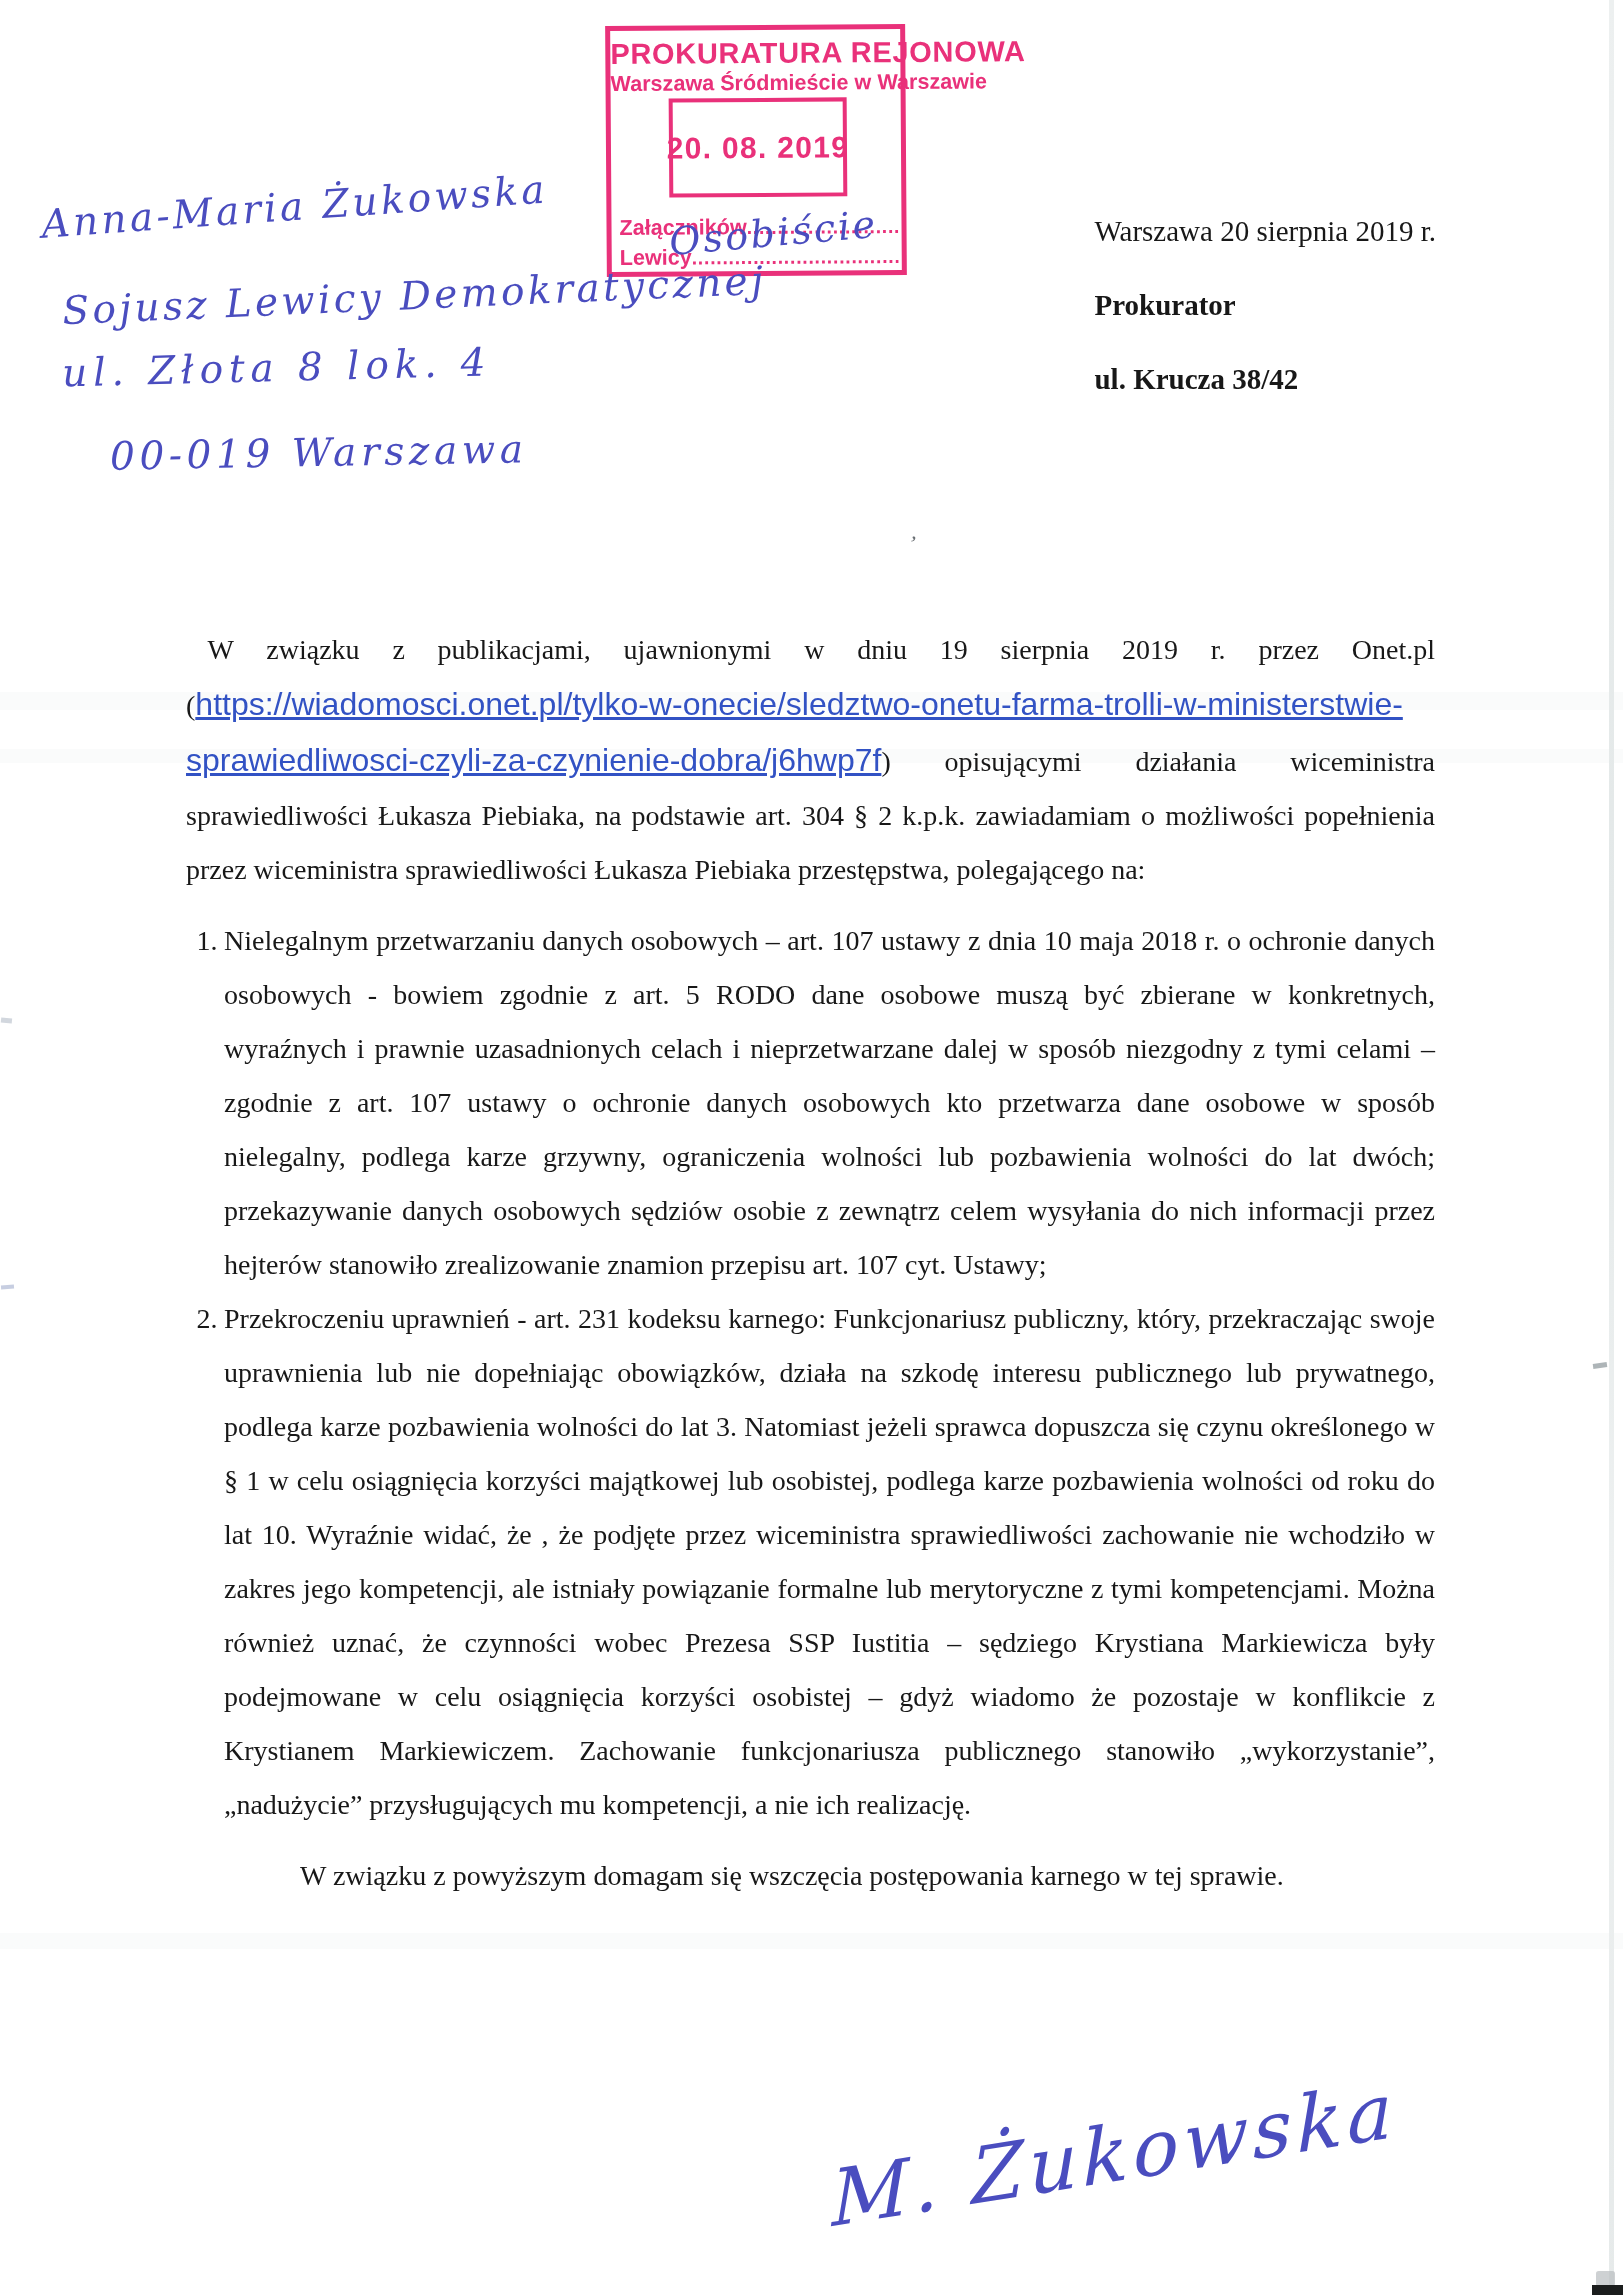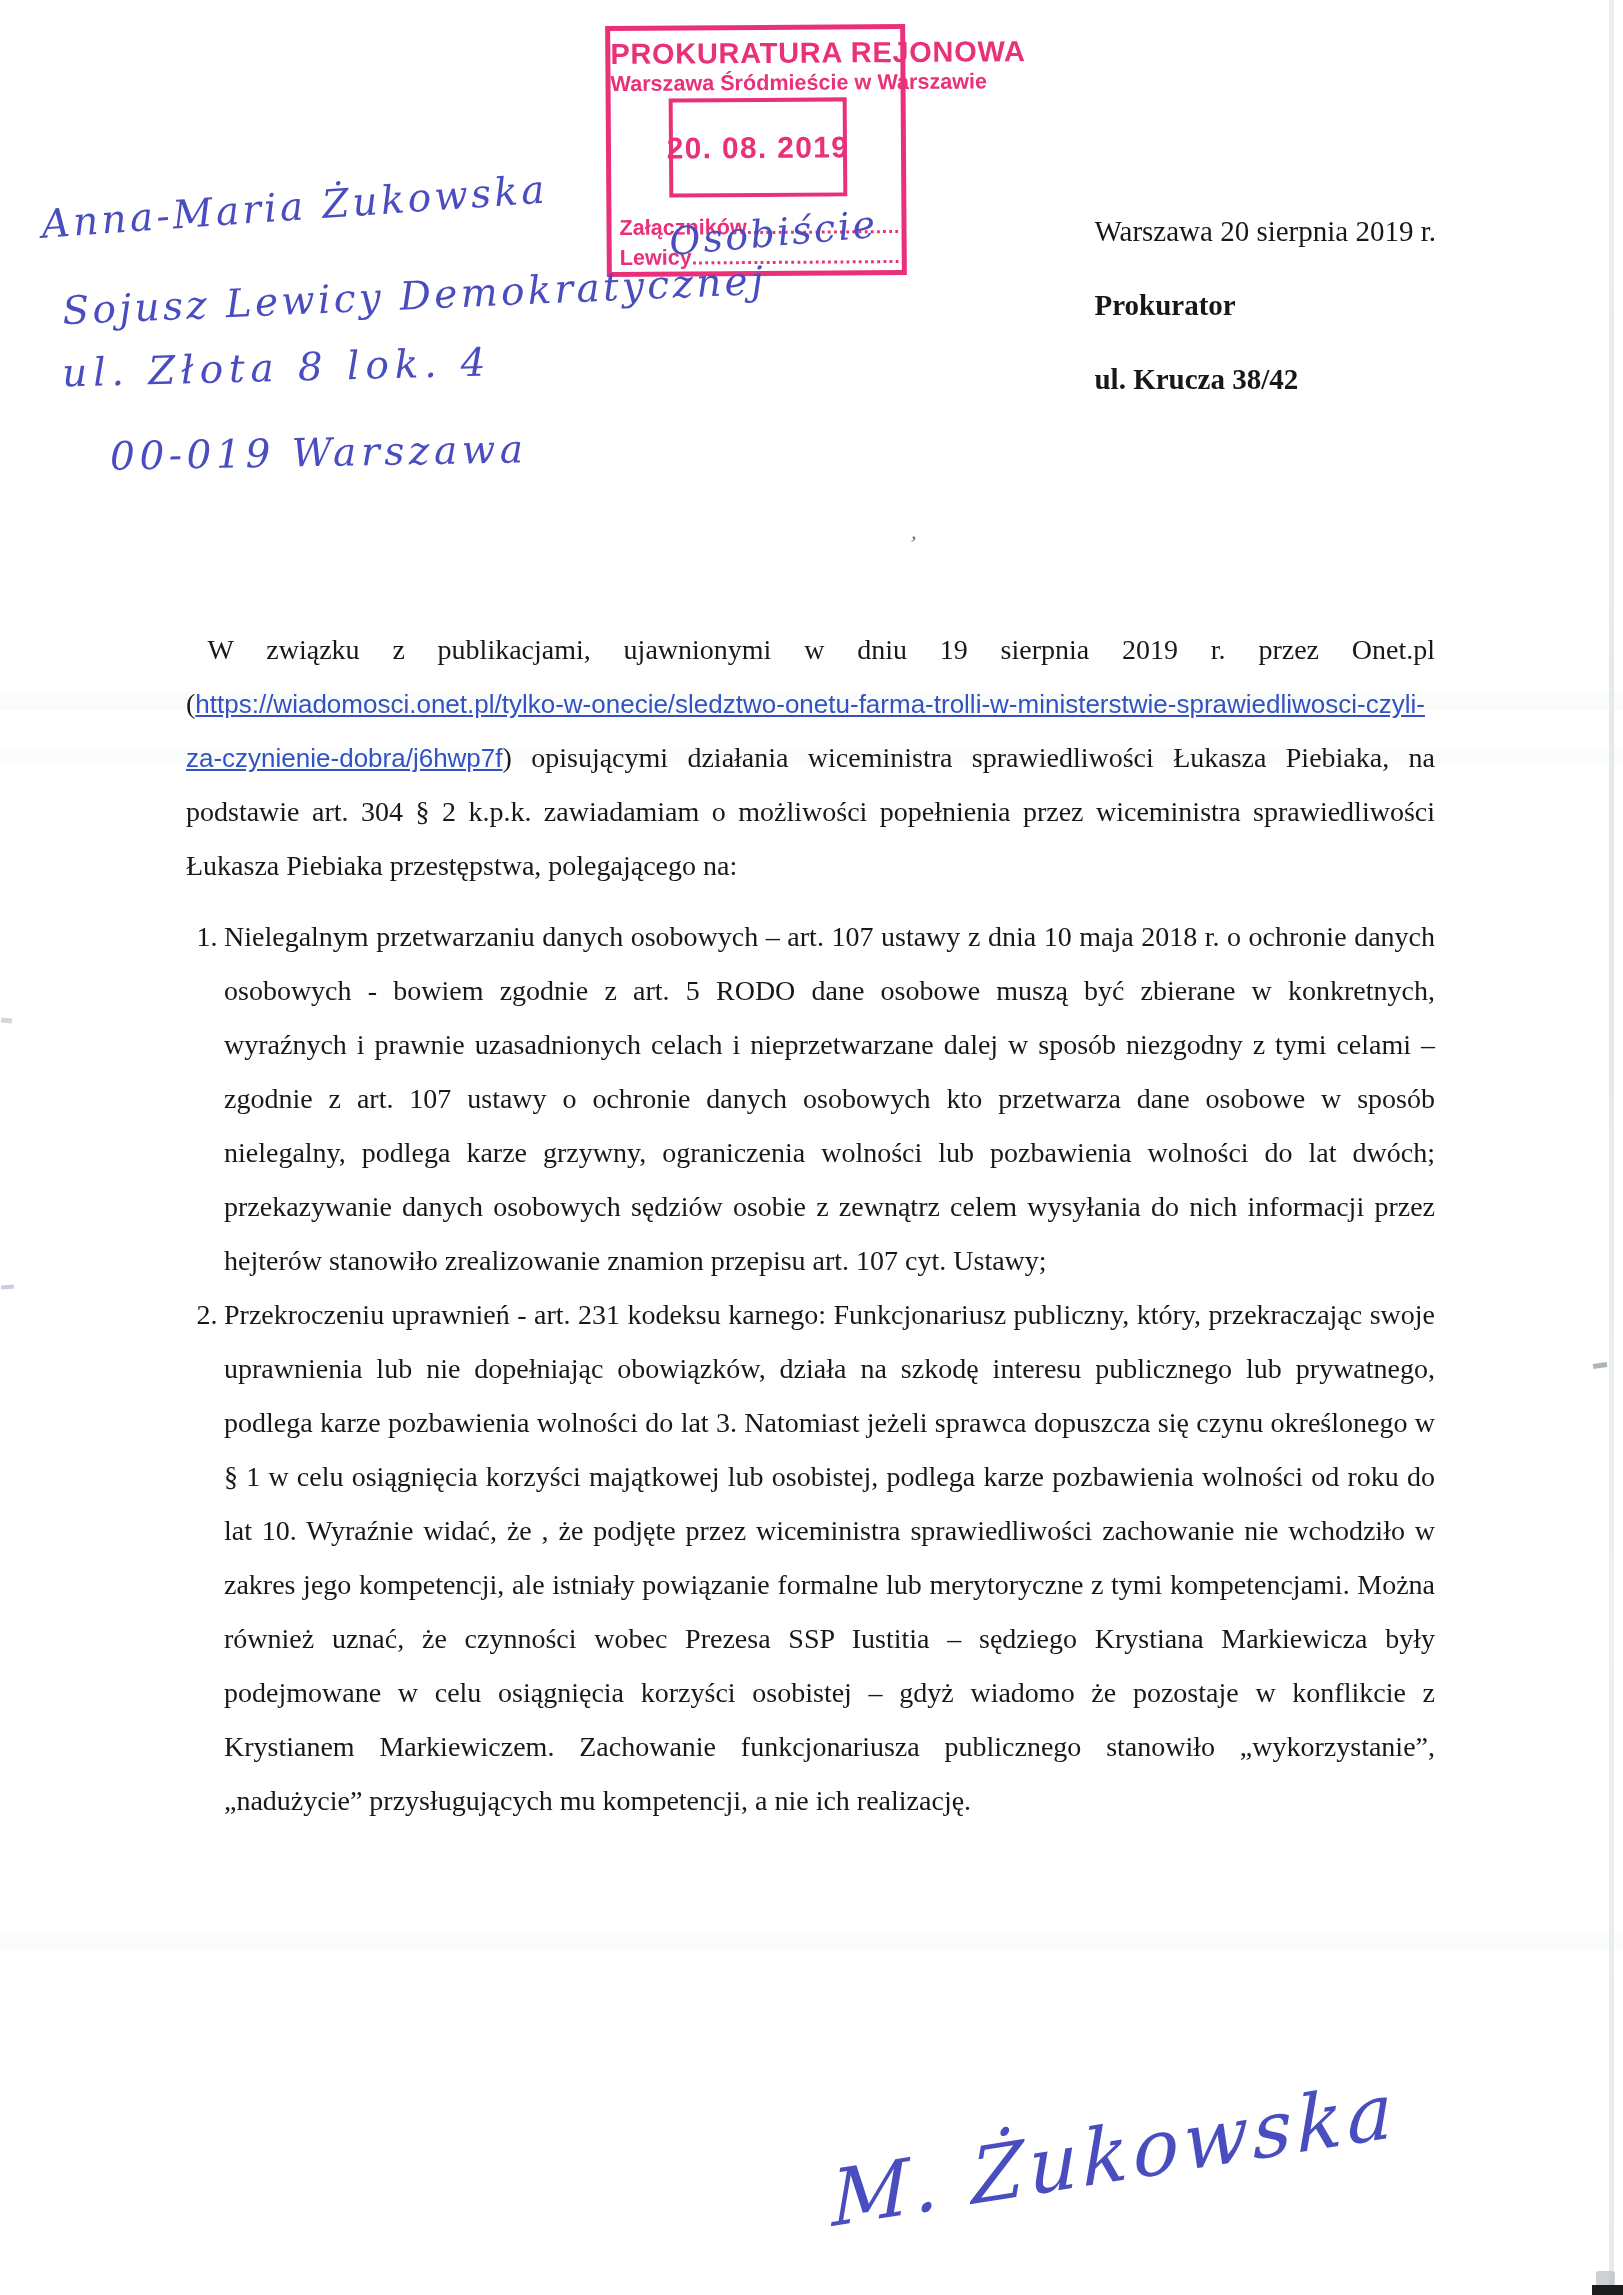--- a/index.html
+++ b/index.html
@@ -82,21 +82,21 @@
   
   .letter-body{
     position:absolute;left:186px;top:623px;width:1249px;
     font-size:28px;line-height:54px;text-align:justify;
   }
   .p1{text-indent:21.6px;margin-bottom:17px;overflow-wrap:anywhere;}
   .article-link{
     color:var(--link-blue);
     text-decoration:underline;
     font-family:"Liberation Sans", sans-serif;
-    font-size:26px;
+    font-size:32px;
     overflow-wrap:anywhere;
   }
   .list-item{position:relative;padding-left:38px;}
   .list-item .num{position:absolute;left:10.5px;top:0;}
   .closing{margin-top:17px;padding-left:114px;}
 
   
   .edge-strip{position:absolute;top:0;right:9.2px;width:5.2px;height:100%;
     background:linear-gradient(180deg,#edf0f0 0%,#e3e8e8 40%,#eef1f1 70%,#e6eaea 100%);}
   .corner-mark{position:absolute;right:0;bottom:0;width:31px;height:10.5px;background:#1b1d1d;}
@@ -149,20 +149,21 @@
   <div class="list-item">
     <span class="num">1.</span>
     <span>Nielegalnym przetwarzaniu danych osobowych – art. 107 ustawy z dnia 10 maja 2018 r. o ochronie danych osobowych - bowiem zgodnie z art. 5 RODO dane osobowe muszą być zbierane w konkretnych, wyraźnych i prawnie uzasadnionych celach i nieprzetwarzane dalej w sposób niezgodny z tymi celami – zgodnie z art. 107 ustawy o ochronie danych osobowych kto przetwarza dane osobowe w sposób nielegalny, podlega karze grzywny, ograniczenia wolności lub pozbawienia wolności do lat dwóch; przekazywanie danych osobowych sędziów osobie z zewnątrz celem wysyłania do nich informacji przez hejterów stanowiło zrealizowanie znamion przepisu art. 107 cyt. Ustawy;</span>
   </div>
 
   <div class="list-item">
     <span class="num">2.</span>
     <span>Przekroczeniu uprawnień - art. 231 kodeksu karnego: Funkcjonariusz publiczny, który, przekraczając swoje uprawnienia lub nie dopełniając obowiązków, działa na szkodę interesu publicznego lub prywatnego, podlega karze pozbawienia wolności do lat 3. Natomiast jeżeli sprawca dopuszcza się czynu określonego w § 1 w celu osiągnięcia korzyści majątkowej lub osobistej, podlega karze pozbawienia wolności od roku do lat 10. Wyraźnie widać, że , że podjęte przez wiceministra sprawiedliwości zachowanie nie wchodziło w zakres jego kompetencji, ale istniały powiązanie formalne lub merytoryczne z tymi kompetencjami. Można również uznać, że czynności wobec Prezesa SSP Iustitia – sędziego Krystiana Markiewicza były podejmowane w celu osiągnięcia korzyści osobistej – gdyż wiadomo że pozostaje w konflikcie z Krystianem Markiewiczem. Zachowanie funkcjonariusza publicznego stanowiło „wykorzystanie”, „nadużycie” przysługujących mu kompetencji, a nie ich realizację.</span>
   </div>
 
+  <div class="closing">W związku z powyższym domagam się wszczęcia postępowania karnego w tej sprawie.</div>
 </div>
 
 <div class="hand signature">M. Żukowska</div>
 
 <div class="edge-strip"></div>
 <div class="right-dash"></div>
 <div class="left-mark-1"></div>
 <div class="left-mark-2"></div>
 <div class="corner-smudge"></div>
 <div class="corner-mark"></div>

